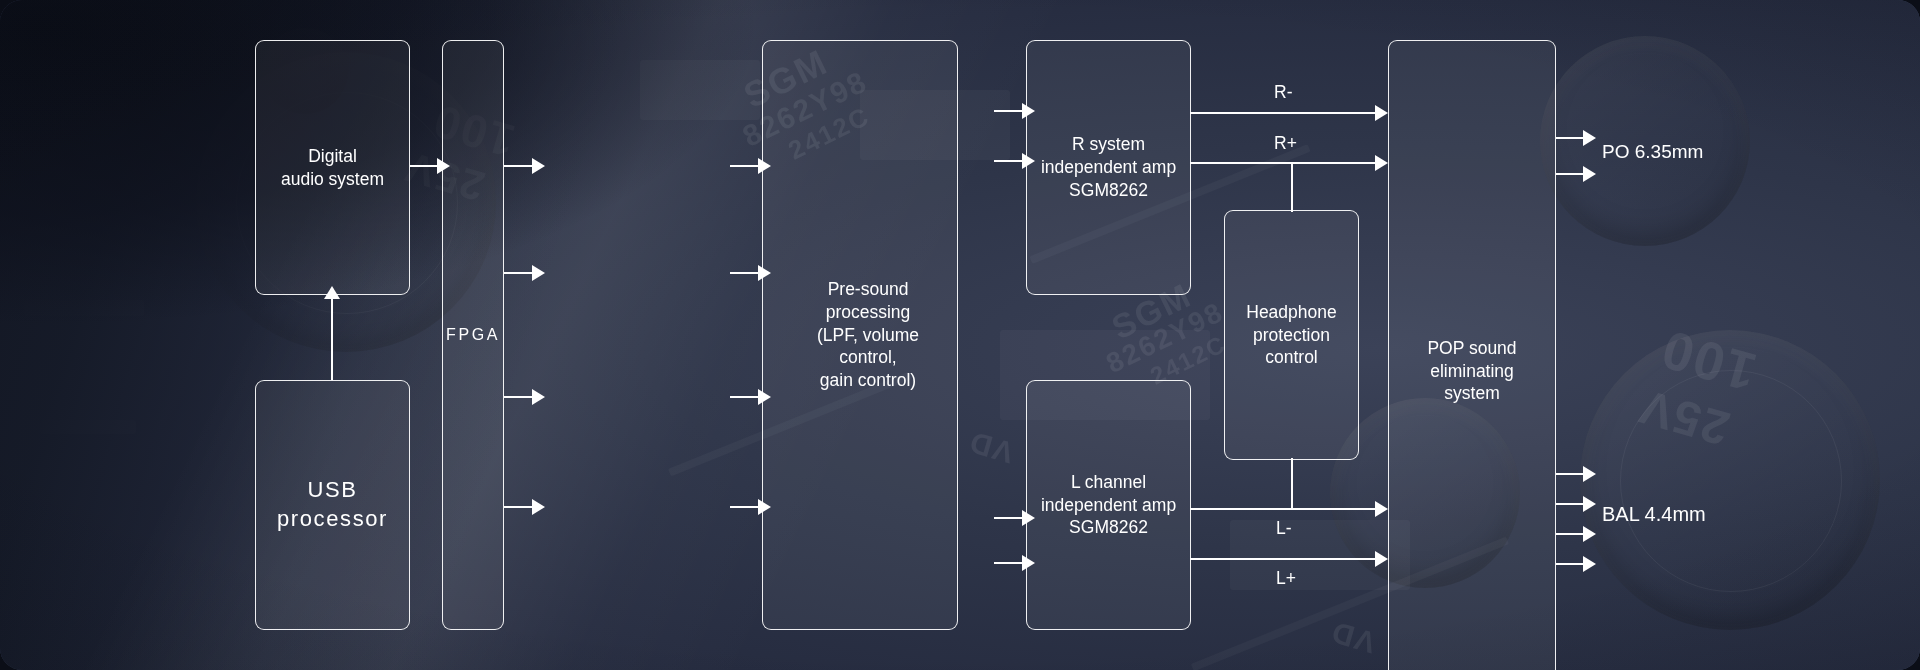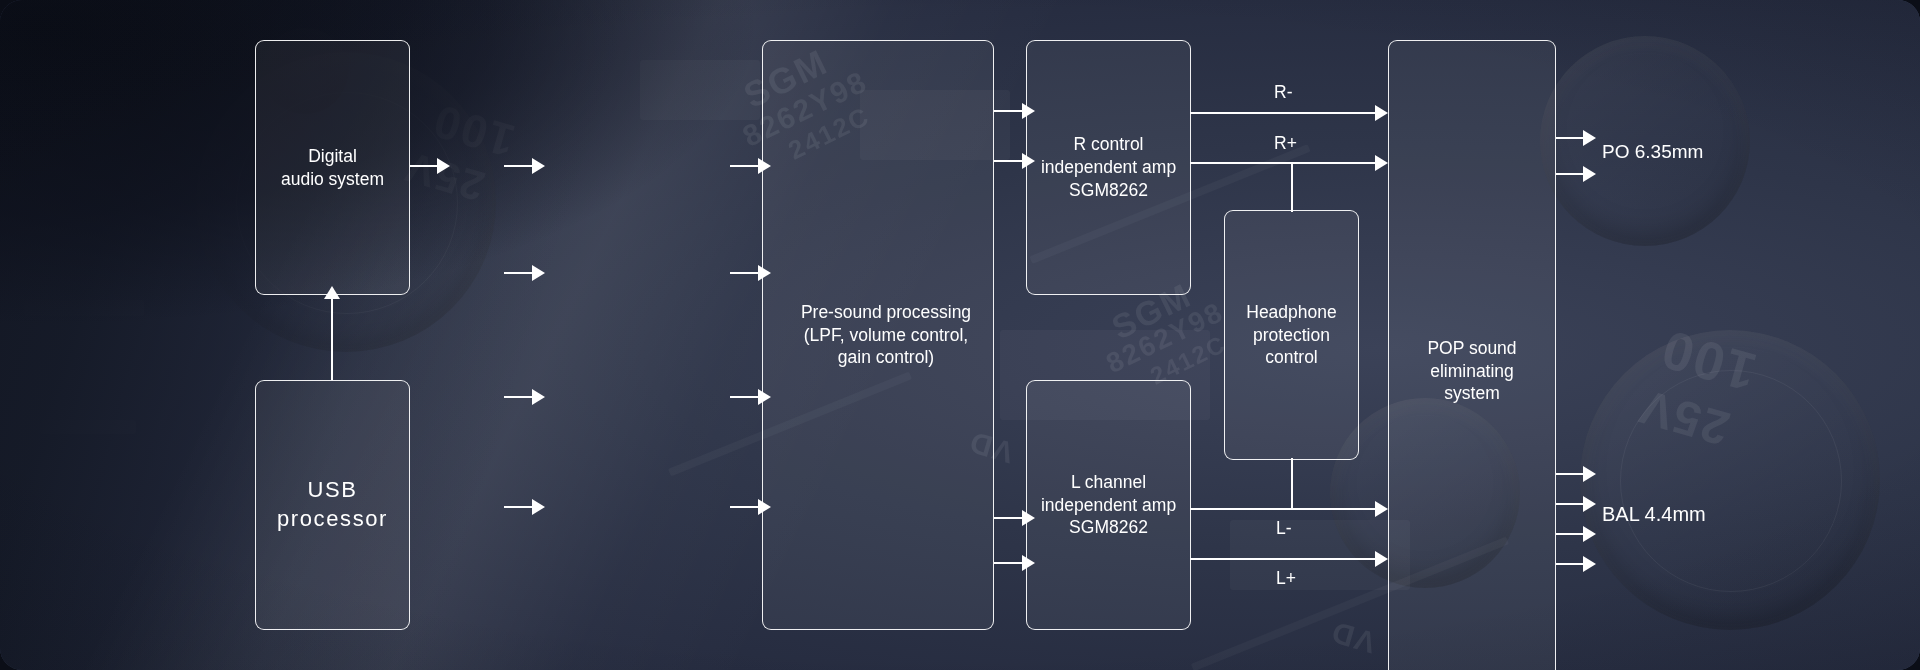--- a/index.html
+++ b/index.html
@@ -228,30 +228,33 @@
 
   <div class="box" style="left:255px;top:40px;width:155px;height:255px;">
     <span class="txt">Digital
 audio system</span>
   </div>
 
   <div class="box box-usb" style="left:255px;top:380px;width:155px;height:250px;">
     <span class="txt">USB processor</span>
   </div>
 
-
-
-  <div class="box" style="left:762px;top:40px;width:232px;height:590px;padding-left:24px;">
+  <div class="box box-fpga" style="left:442px;top:40px;width:62px;height:590px;">
+    <span class="txt">FPGA</span>
+  </div>
+
+
+  <div class="box" style="left:762px;top:40px;width:196px;height:590px;padding-left:24px;">
     <span class="txt">Pre-sound processing
 (LPF, volume control,
 gain control)</span>
   </div>
 
   <div class="box" style="left:1026px;top:40px;width:165px;height:255px;">
-    <span class="txt">R control
+    <span class="txt">R system
 independent amp
 SGM8262</span>
   </div>
 
   <div class="box" style="left:1026px;top:380px;width:165px;height:250px;">
     <span class="txt">L channel
 independent amp
 SGM8262</span>
   </div>
 

